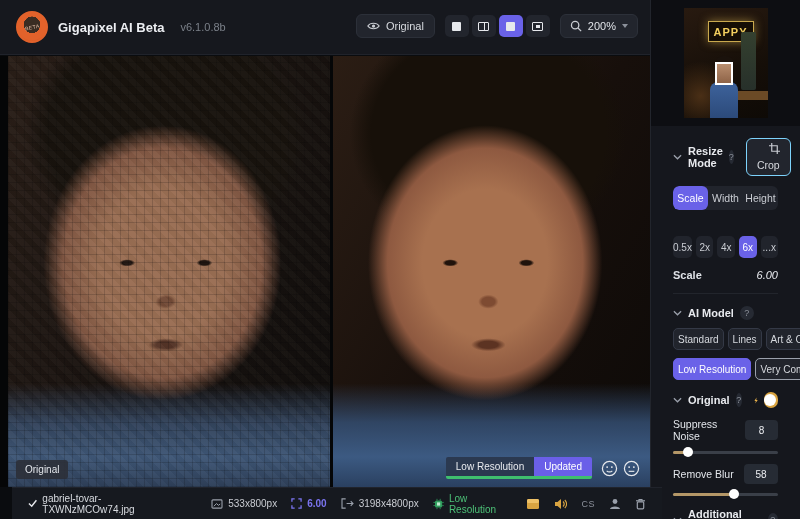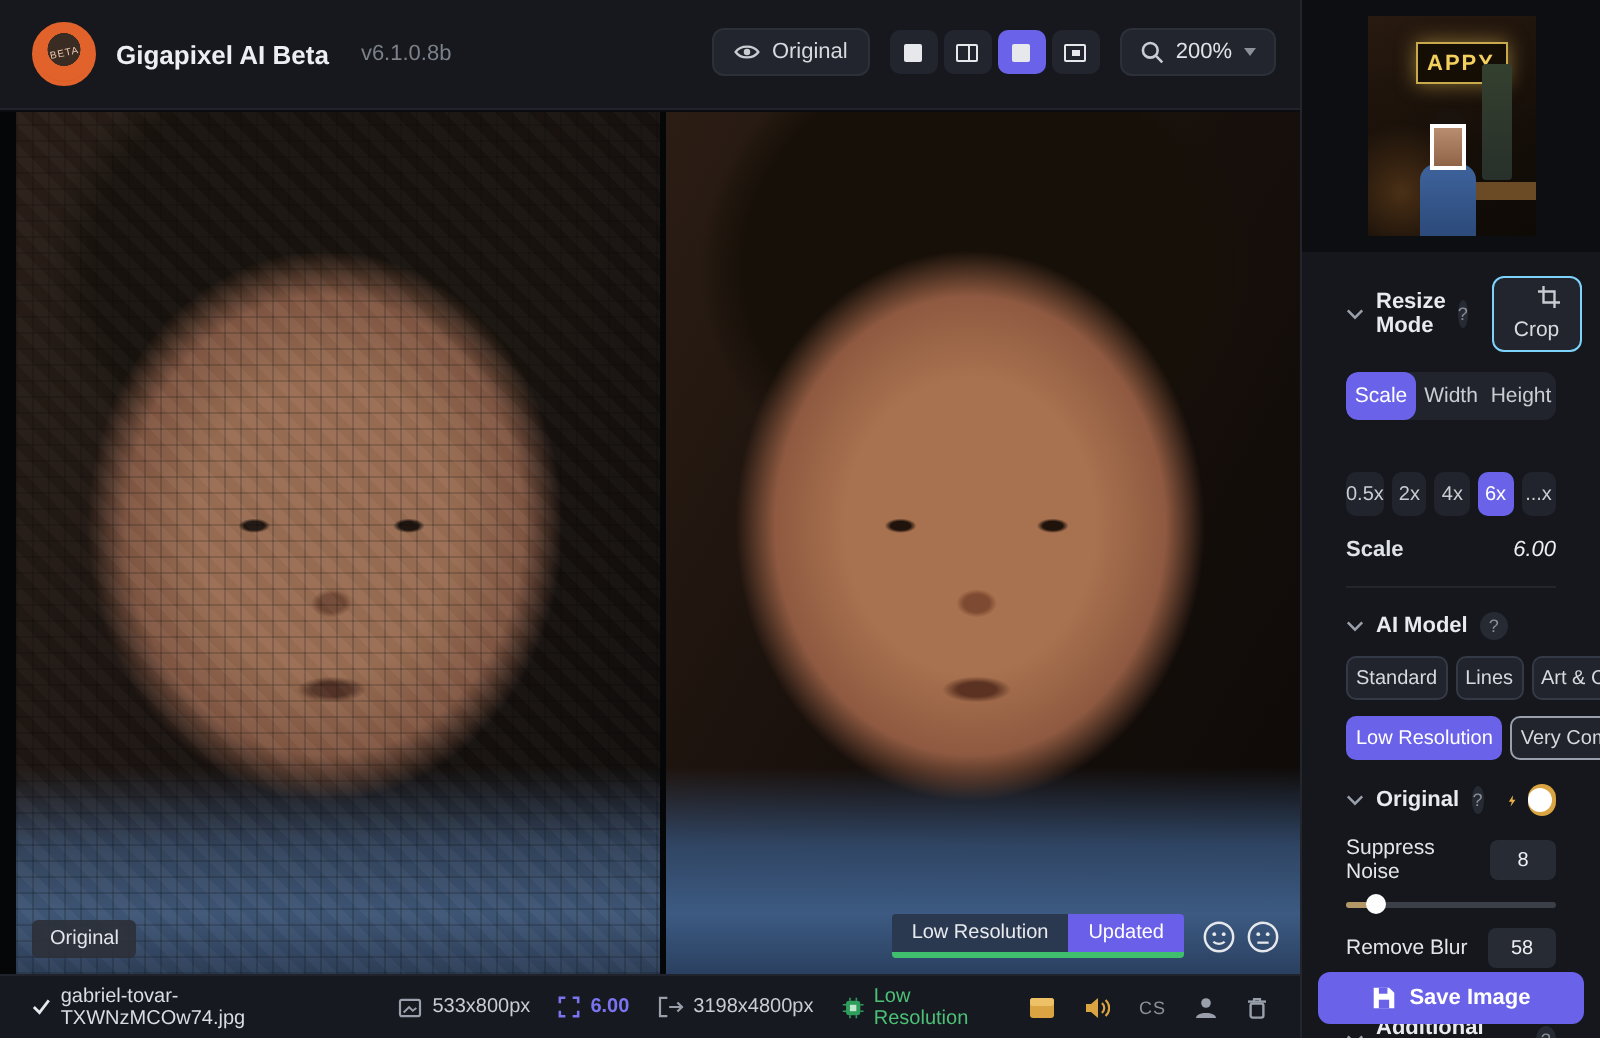--- a/index.html
+++ b/index.html
@@ -110,21 +110,21 @@
   .track { position:relative; height:3px; background:#3a3f48; border-radius:2px; margin-top:9px; }
   .fill { position:absolute; left:0; top:0; bottom:0; border-radius:2px; background:#b49767; }
   .knob-dot { position:absolute; top:-4px; width:10px; height:10px; border-radius:50%; background:#fff; transform:translateX(-5px); cursor:pointer; }
 
   .row-toggle { display:flex; align-items:center; justify-content:space-between; margin-top:14px; }
   .row-lab { font-size:10.5px; color:#e2e5ea; }
 
   .save-btn { position:absolute; left:8px; right:8px; bottom:7px; height:26px; background:#6a62e8; border-radius:6px; display:flex; align-items:center; justify-content:center; gap:7px; color:#fff; font-size:11px; font-weight:bold; cursor:pointer; }
 
   
-  .bottombar { position:absolute; left:0; top:487px; width:650px; height:32px; background:#16191f; border-top:1px solid #20232b; display:flex; align-items:center; padding:12px 16px; gap:14px; font-size:10px; }
+  .bottombar { position:absolute; left:12px; top:487px; width:650px; height:32px; background:#16191f; border-top:1px solid #20232b; display:flex; align-items:center; padding:12px 16px; gap:14px; font-size:10px; }
   .bb-item { display:flex; align-items:center; gap:5px; color:#c9ccd2; }
   .bb-file { color:#d9dce1; }
   .bb-scale { color:#7b74f0; font-weight:bold; }
   .bb-model { color:#4cc077; }
   .bb-user { color:#8b909a; font-size:9px; letter-spacing:.5px; }
   .icon-btn { cursor:pointer; display:flex; align-items:center; }
 </style>
 </head>
 <body>
 
@@ -315,28 +315,20 @@
       </div>
       <div class="row-toggle">
         <span class="row-lab">Reduce Color Bleed</span>
         <div class="toggle off">
             <span class="knob"></span>
           </div>
       </div>
 
     </div>
 
-    <div class="save-btn">
-      <svg width="12" height="12" viewBox="0 0 14 14">
-          <path d="M1 1 H10 L13 4 V13 H1 Z" fill="#fff"></path>
-          <rect x="4" y="8" width="6" height="5" fill="#6a62e8"></rect>
-          <rect x="4" y="1" width="5" height="3.5" fill="#6a62e8"></rect>
-        </svg>
-      <span>Save Image</span>
-    </div>
   </div>
 
   <div class="bottombar">
     <div class="bb-item bb-file">
       <svg width="10" height="9" viewBox="0 0 10 9">
           <path d="M1 4.5 L4 7.5 L9 1" fill="none" stroke="#e6e8ec" stroke-width="1.5"></path>
         </svg>
       <span>gabriel-tovar-TXWNzMCOw74.jpg</span>
     </div>
     <span class="spacer"></span>

